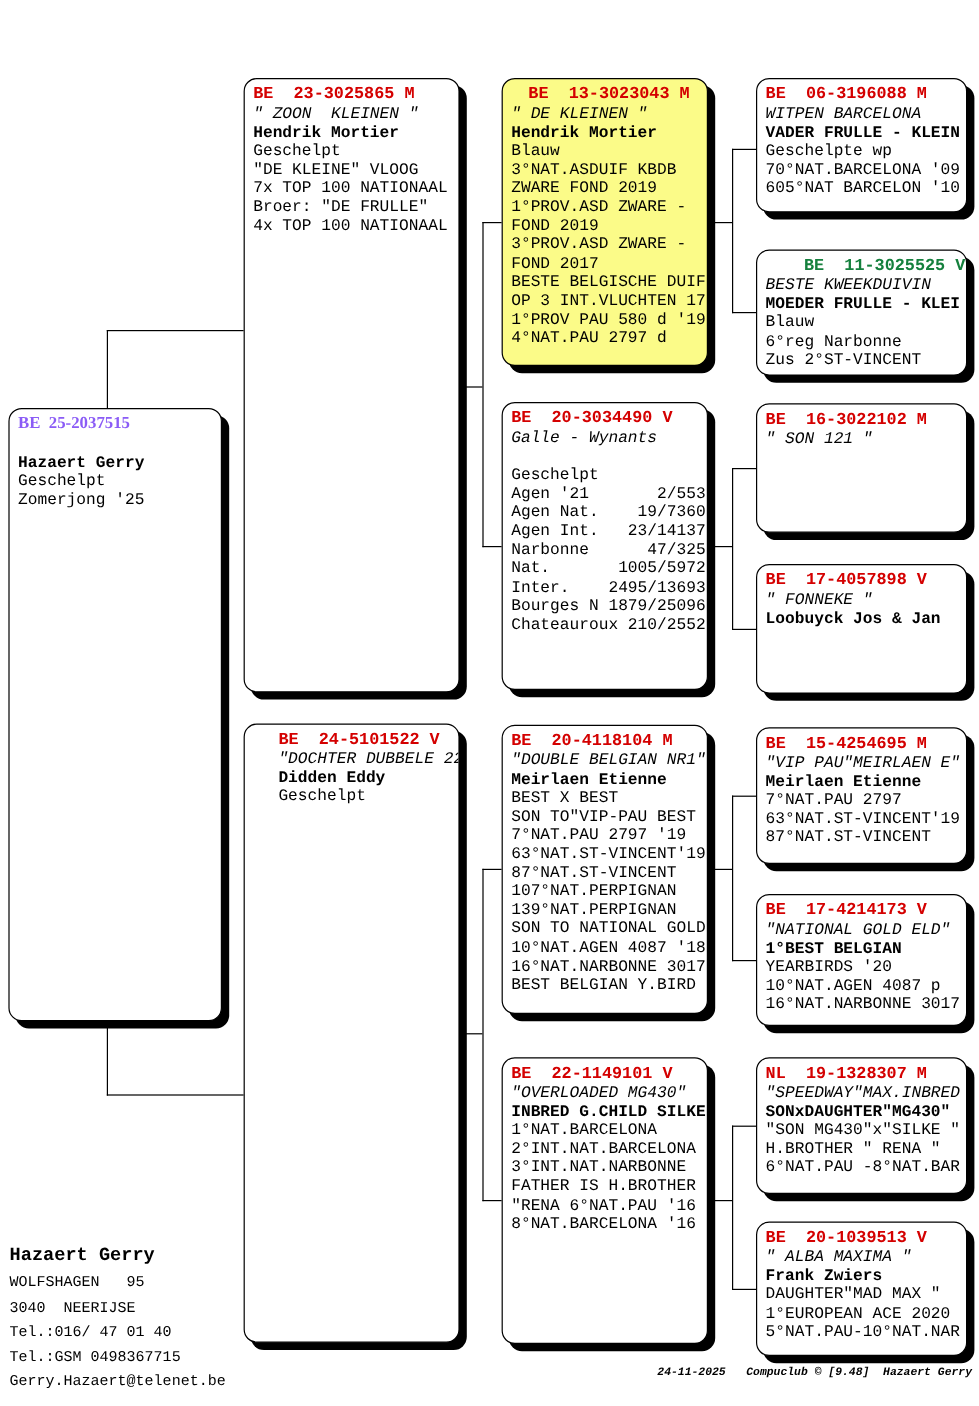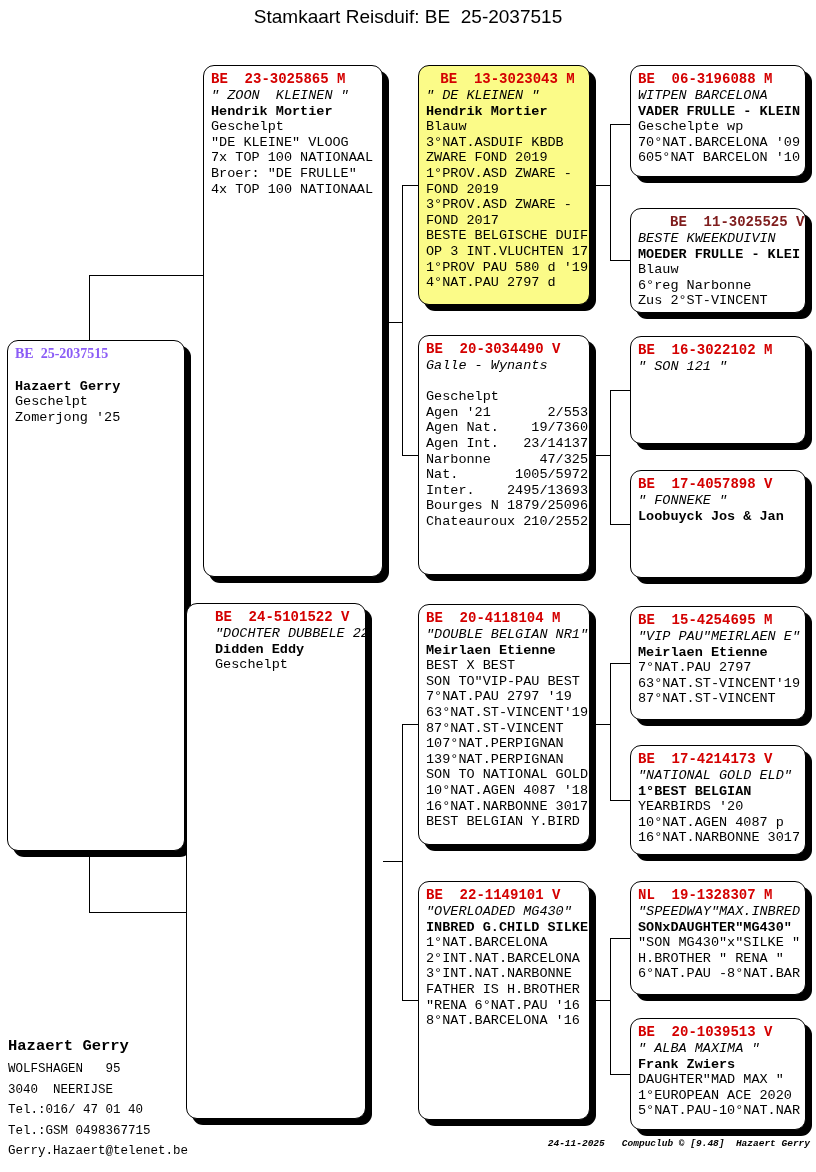--- a/index.html
+++ b/index.html
@@ -17,21 +17,20 @@
   .owner{position:absolute;left:8px;top:1033px;z-index:2;}
   .owner-name{font-size:15.5px;font-weight:bold;line-height:26px;white-space:pre;}
   .owner-line{font-size:12.5px;line-height:20.6px;white-space:pre;}
   .footer{position:absolute;right:6px;top:1138px;font-size:9.5px;font-weight:bold;
           font-style:italic;white-space:pre;z-index:2;}
 </style>
 </head>
 <body>
 
 <div id="page">
-  <div class="title">Stamkaart Reisduif: BE  25-2037515</div>
 
   <div id="tree">
       <div class="cl" style="left: 89px; top: 275px; width: 114px; height: 1px; background: rgb(0, 0, 0);"></div>
       <div class="cl" style="left: 89px; top: 912px; width: 114px; height: 1px; background: rgb(0, 0, 0);"></div>
       <div class="cl" style="left: 383px; top: 322px; width: 19px; height: 1px; background: rgb(0, 0, 0);"></div>
       <div class="cl" style="left: 383px; top: 861px; width: 19px; height: 1px; background: rgb(0, 0, 0);"></div>
       <div class="cl" style="left: 402px; top: 185px; width: 16px; height: 1px; background: rgb(0, 0, 0);"></div>
       <div class="cl" style="left: 402px; top: 455px; width: 16px; height: 1px; background: rgb(0, 0, 0);"></div>
       <div class="cl" style="left: 402px; top: 724px; width: 16px; height: 1px; background: rgb(0, 0, 0);"></div>
       <div class="cl" style="left: 402px; top: 1000px; width: 16px; height: 1px; background: rgb(0, 0, 0);"></div>
@@ -64,21 +63,21 @@
       <div class="box" style="left: 203px; top: 65px; width: 180px; height: 512px;">
         <div class="ring" style="color: rgb(212, 0, 0);">BE  23-3025865 M</div>
         <div class="bl i">" ZOON  KLEINEN "</div>
         <div class="bl b">Hendrik Mortier</div>
         <div class="bl n">Geschelpt</div>
         <div class="bl n">"DE KLEINE" VLOOG</div>
         <div class="bl n">7x TOP 100 NATIONAAL</div>
         <div class="bl n">Broer: "DE FRULLE"</div>
         <div class="bl n">4x TOP 100 NATIONAAL</div>
       </div>
-      <div class="box" style="left: 186px; top: 603px; width: 180px; height: 516px; padding-left: 28px;">
+      <div class="box" style="left: 203px; top: 603px; width: 180px; height: 516px; padding-left: 28px;">
         <div class="ring" style="color: rgb(212, 0, 0);">BE  24-5101522 V</div>
         <div class="bl i">"DOCHTER DUBBELE 22"</div>
         <div class="bl b">Didden Eddy</div>
         <div class="bl n">Geschelpt</div>
       </div>
       <div class="box" style="left: 418px; top: 65px; width: 172px; height: 240px; background: rgb(251, 251, 136);">
         <div class="ring" style="color: rgb(212, 0, 0); text-align: center;">BE  13-3023043 M</div>
         <div class="bl i">" DE KLEINEN "</div>
         <div class="bl b">Hendrik Mortier</div>
         <div class="bl n">Blauw</div>
@@ -136,21 +135,21 @@
       </div>
       <div class="box" style="left: 630px; top: 65px; width: 176px; height: 112px;">
         <div class="ring" style="color: rgb(212, 0, 0);">BE  06-3196088 M</div>
         <div class="bl i">WITPEN BARCELONA</div>
         <div class="bl b">VADER FRULLE - KLEIN</div>
         <div class="bl n">Geschelpte wp</div>
         <div class="bl n">70°NAT.BARCELONA '09</div>
         <div class="bl n">605°NAT BARCELON '10</div>
       </div>
       <div class="box" style="left: 630px; top: 208px; width: 176px; height: 105px;">
-        <div class="ring" style="color: #7f1d1d; padding-left: 32px;">BE  11-3025525 V</div>
+        <div class="ring" style="color: #15803d; padding-left: 32px;">BE  11-3025525 V</div>
         <div class="bl i">BESTE KWEEKDUIVIN</div>
         <div class="bl b">MOEDER FRULLE - KLEI</div>
         <div class="bl n">Blauw</div>
         <div class="bl n">6°reg Narbonne</div>
         <div class="bl n">Zus 2°ST-VINCENT</div>
       </div>
       <div class="box" style="left: 630px; top: 336px; width: 176px; height: 108px;">
         <div class="ring" style="color: rgb(212, 0, 0);">BE  16-3022102 M</div>
         <div class="bl i">" SON 121 "</div>
       </div>

